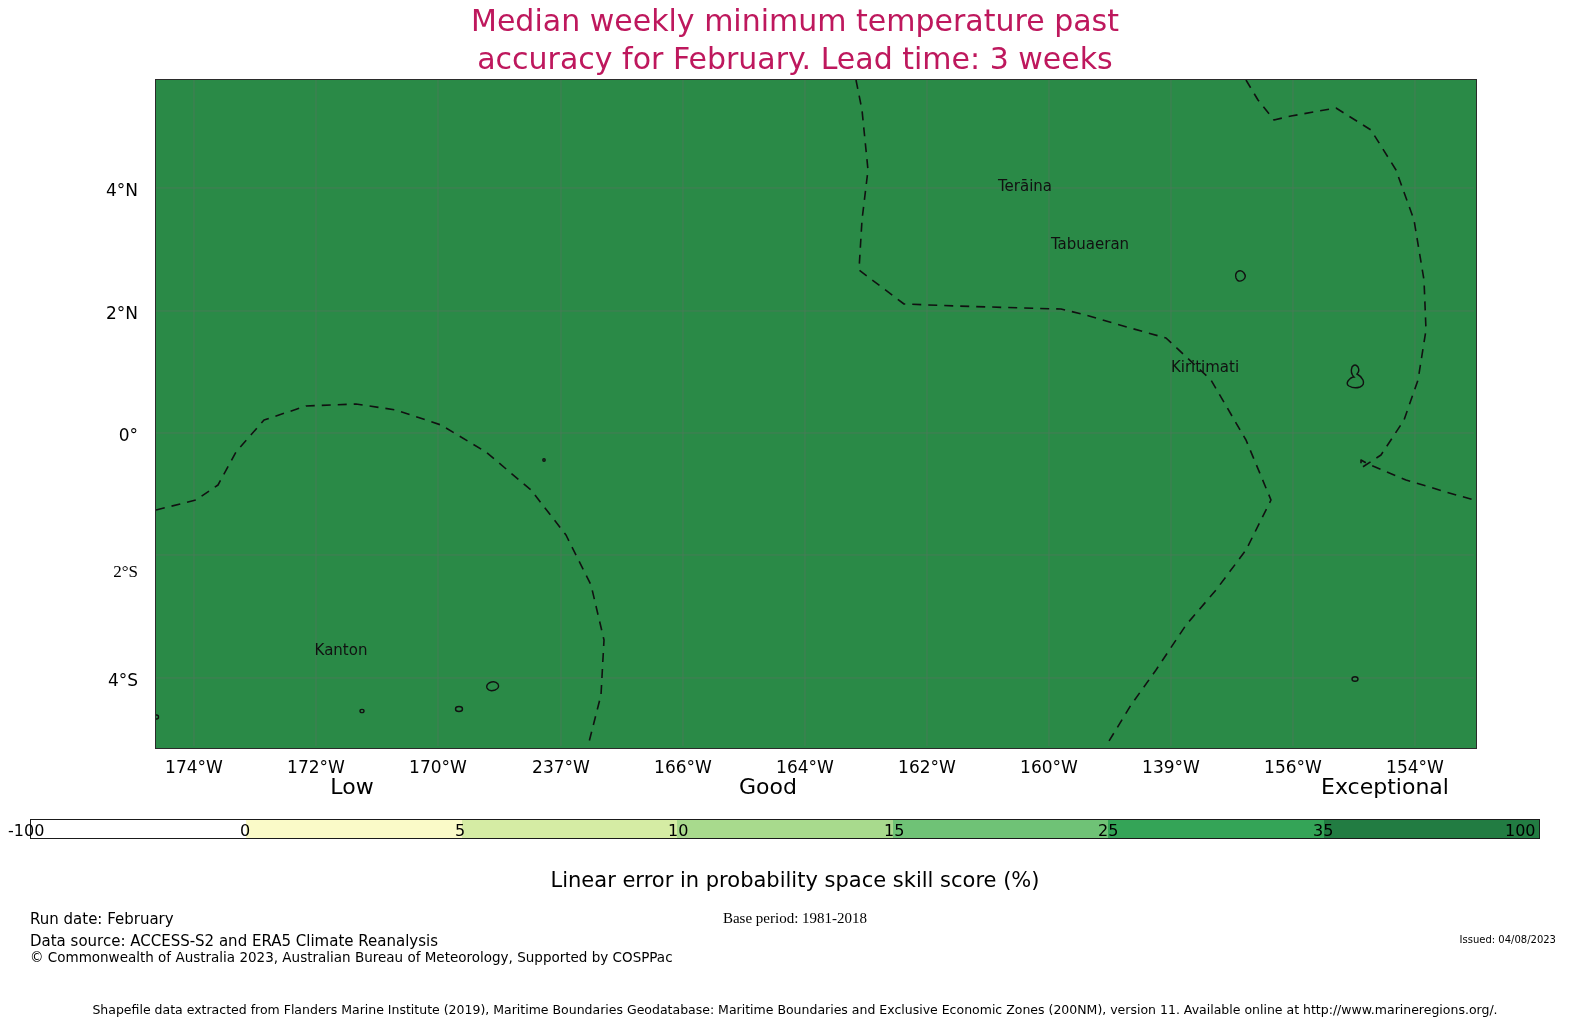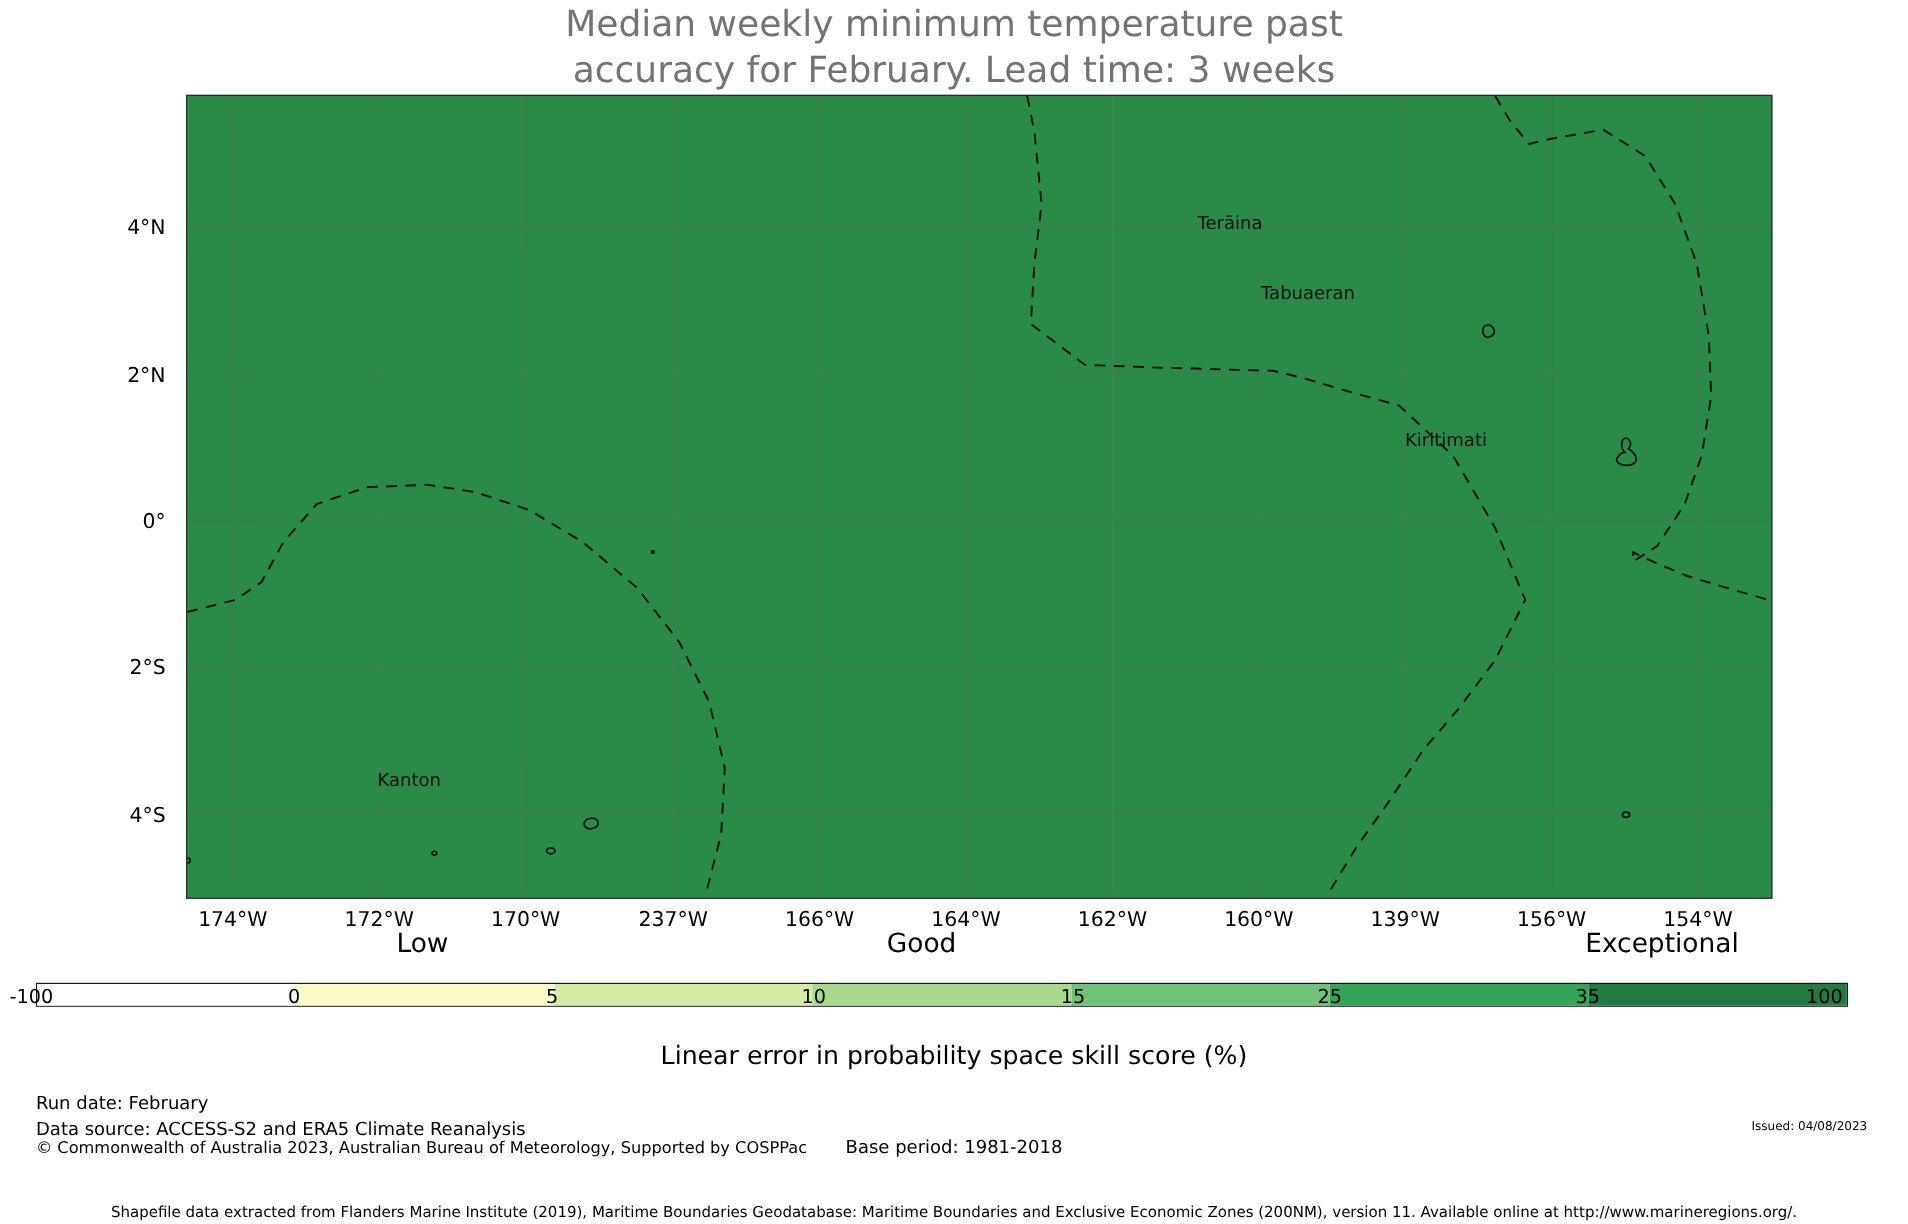--- a/index.html
+++ b/index.html
@@ -6,21 +6,21 @@
   body {
     width:1590px; height:1020px;
     background:#ffffff;
     font-family:"DejaVu Sans", sans-serif;
     color:#000000;
     position:relative;
     overflow:hidden;
   }
   .title {
     position:absolute; left:0; top:2px; width:1590px;
-    text-align:center; font-size:30px; line-height:38px; color:#737373;
+    text-align:center; font-size:30px; line-height:38px; color:#be185d;
     white-space:pre-line;
   }
   .map-frame {
     position:absolute; left:155px; top:79px;
     width:1320px; height:668px;
     background:#2a8a47;
     border:1px solid #2b2b2b;
     overflow:hidden;
   }
   .ylabels { position:absolute; left:0; top:0; width:148px; }
@@ -111,21 +111,21 @@
   <div class="island-label" style="left:869px; top:66px;">Terāina</div>
   <div class="island-label" style="left:934px; top:124px;">Tabuaeran</div>
   <div class="island-label" style="left:1049px; top:247px;">Kiritimati</div>
   <div class="island-label" style="left:185px; top:530px;">Kanton</div>
 </div>
 
 <div class="ylabels">
   <div class="ylabel-item" style="top:180px; width:138px;">4°N</div>
   <div class="ylabel-item" style="top:303px; width:138px;">2°N</div>
   <div class="ylabel-item" style="top:425px; width:138px;">0°</div>
-  <div class="ylabel-item" style="top:547px; width:138px;">2°S</div>
+  <div class="ylabel-item" style="top:562px; width:138px;font-family:Liberation Serif, serif;">2°S</div>
   <div class="ylabel-item" style="top:670px; width:138px;">4°S</div>
 </div>
 
 <div>
   <div class="xlabel-item" style="left:194px;">174°W</div>
   <div class="xlabel-item" style="left:316px;">172°W</div>
   <div class="xlabel-item" style="left:438px;">170°W</div>
   <div class="xlabel-item" style="left:561px;">237°W</div>
   <div class="xlabel-item" style="left:683px;">166°W</div>
   <div class="xlabel-item" style="left:805px;">164°W</div>
@@ -161,15 +161,15 @@
   <div class="cbar-tick" style="left:1098px;">25</div>
   <div class="cbar-tick" style="left:1313px;">35</div>
   <div class="cbar-tick" style="left:1505px;">100</div>
 </div>
 
 <div class="cbar-caption">Linear error in probability space skill score (%)</div>
 
 <div class="foot-left" style="top:910px;">Run date: February</div>
 <div class="foot-left" style="top:932px;">Data source: ACCESS-S2 and ERA5 Climate Reanalysis</div>
 <div class="foot-left" style="top:949px; font-size:13.5px;">© Commonwealth of Australia 2023, Australian Bureau of Meteorology, Supported by COSPPac</div>
-<div class="foot-center" style="top:947px;">Base period: 1981-2018</div>
+<div class="foot-center" style="top:910px;font-family:Liberation Serif, serif;">Base period: 1981-2018</div>
 <div class="foot-right" style="top:934px;">Issued: 04/08/2023</div>
 <div class="foot-bottom" style="top:986px;margin-top:16px;">Shapefile data extracted from Flanders Marine Institute (2019), Maritime Boundaries Geodatabase: Maritime Boundaries and Exclusive Economic Zones (200NM), version 11. Available online at http://www.marineregions.org/.</div>
 
 </body></html>

